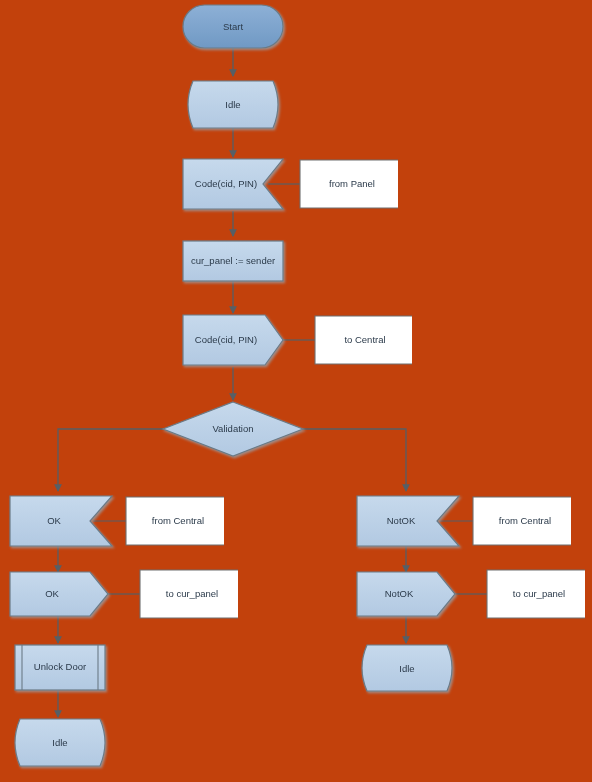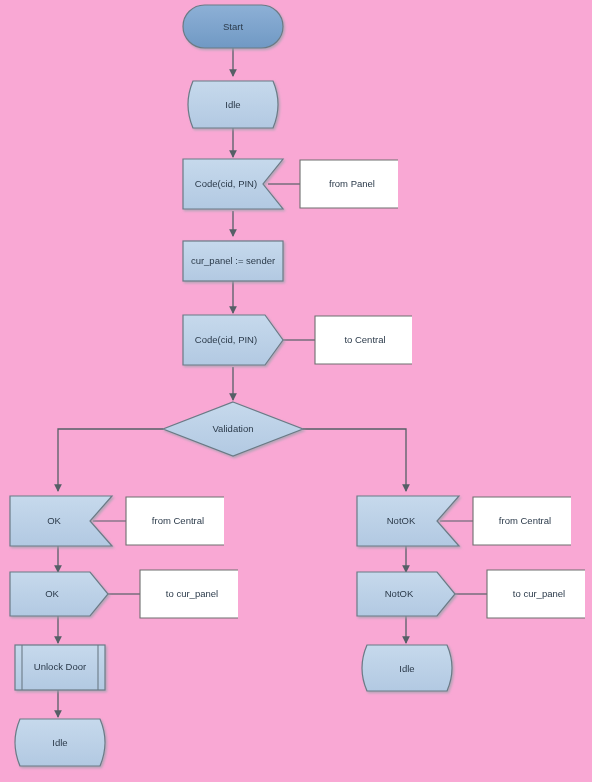--- a/index.html
+++ b/index.html
@@ -10,21 +10,21 @@
   body {
     width: 592px;
     height: 782px;
     font-family: "Liberation Sans", sans-serif;
     overflow: hidden;
   }
   #flowchart-root {
     position: relative;
     width: 592px;
     height: 782px;
-    background: #f9a8d4;
+    background: #c2410c;
   }
   svg#diagram-canvas {
     position: absolute;
     left: 0;
     top: 0;
     width: 592px;
     height: 782px;
     display: block;
   }
   .node-label {

